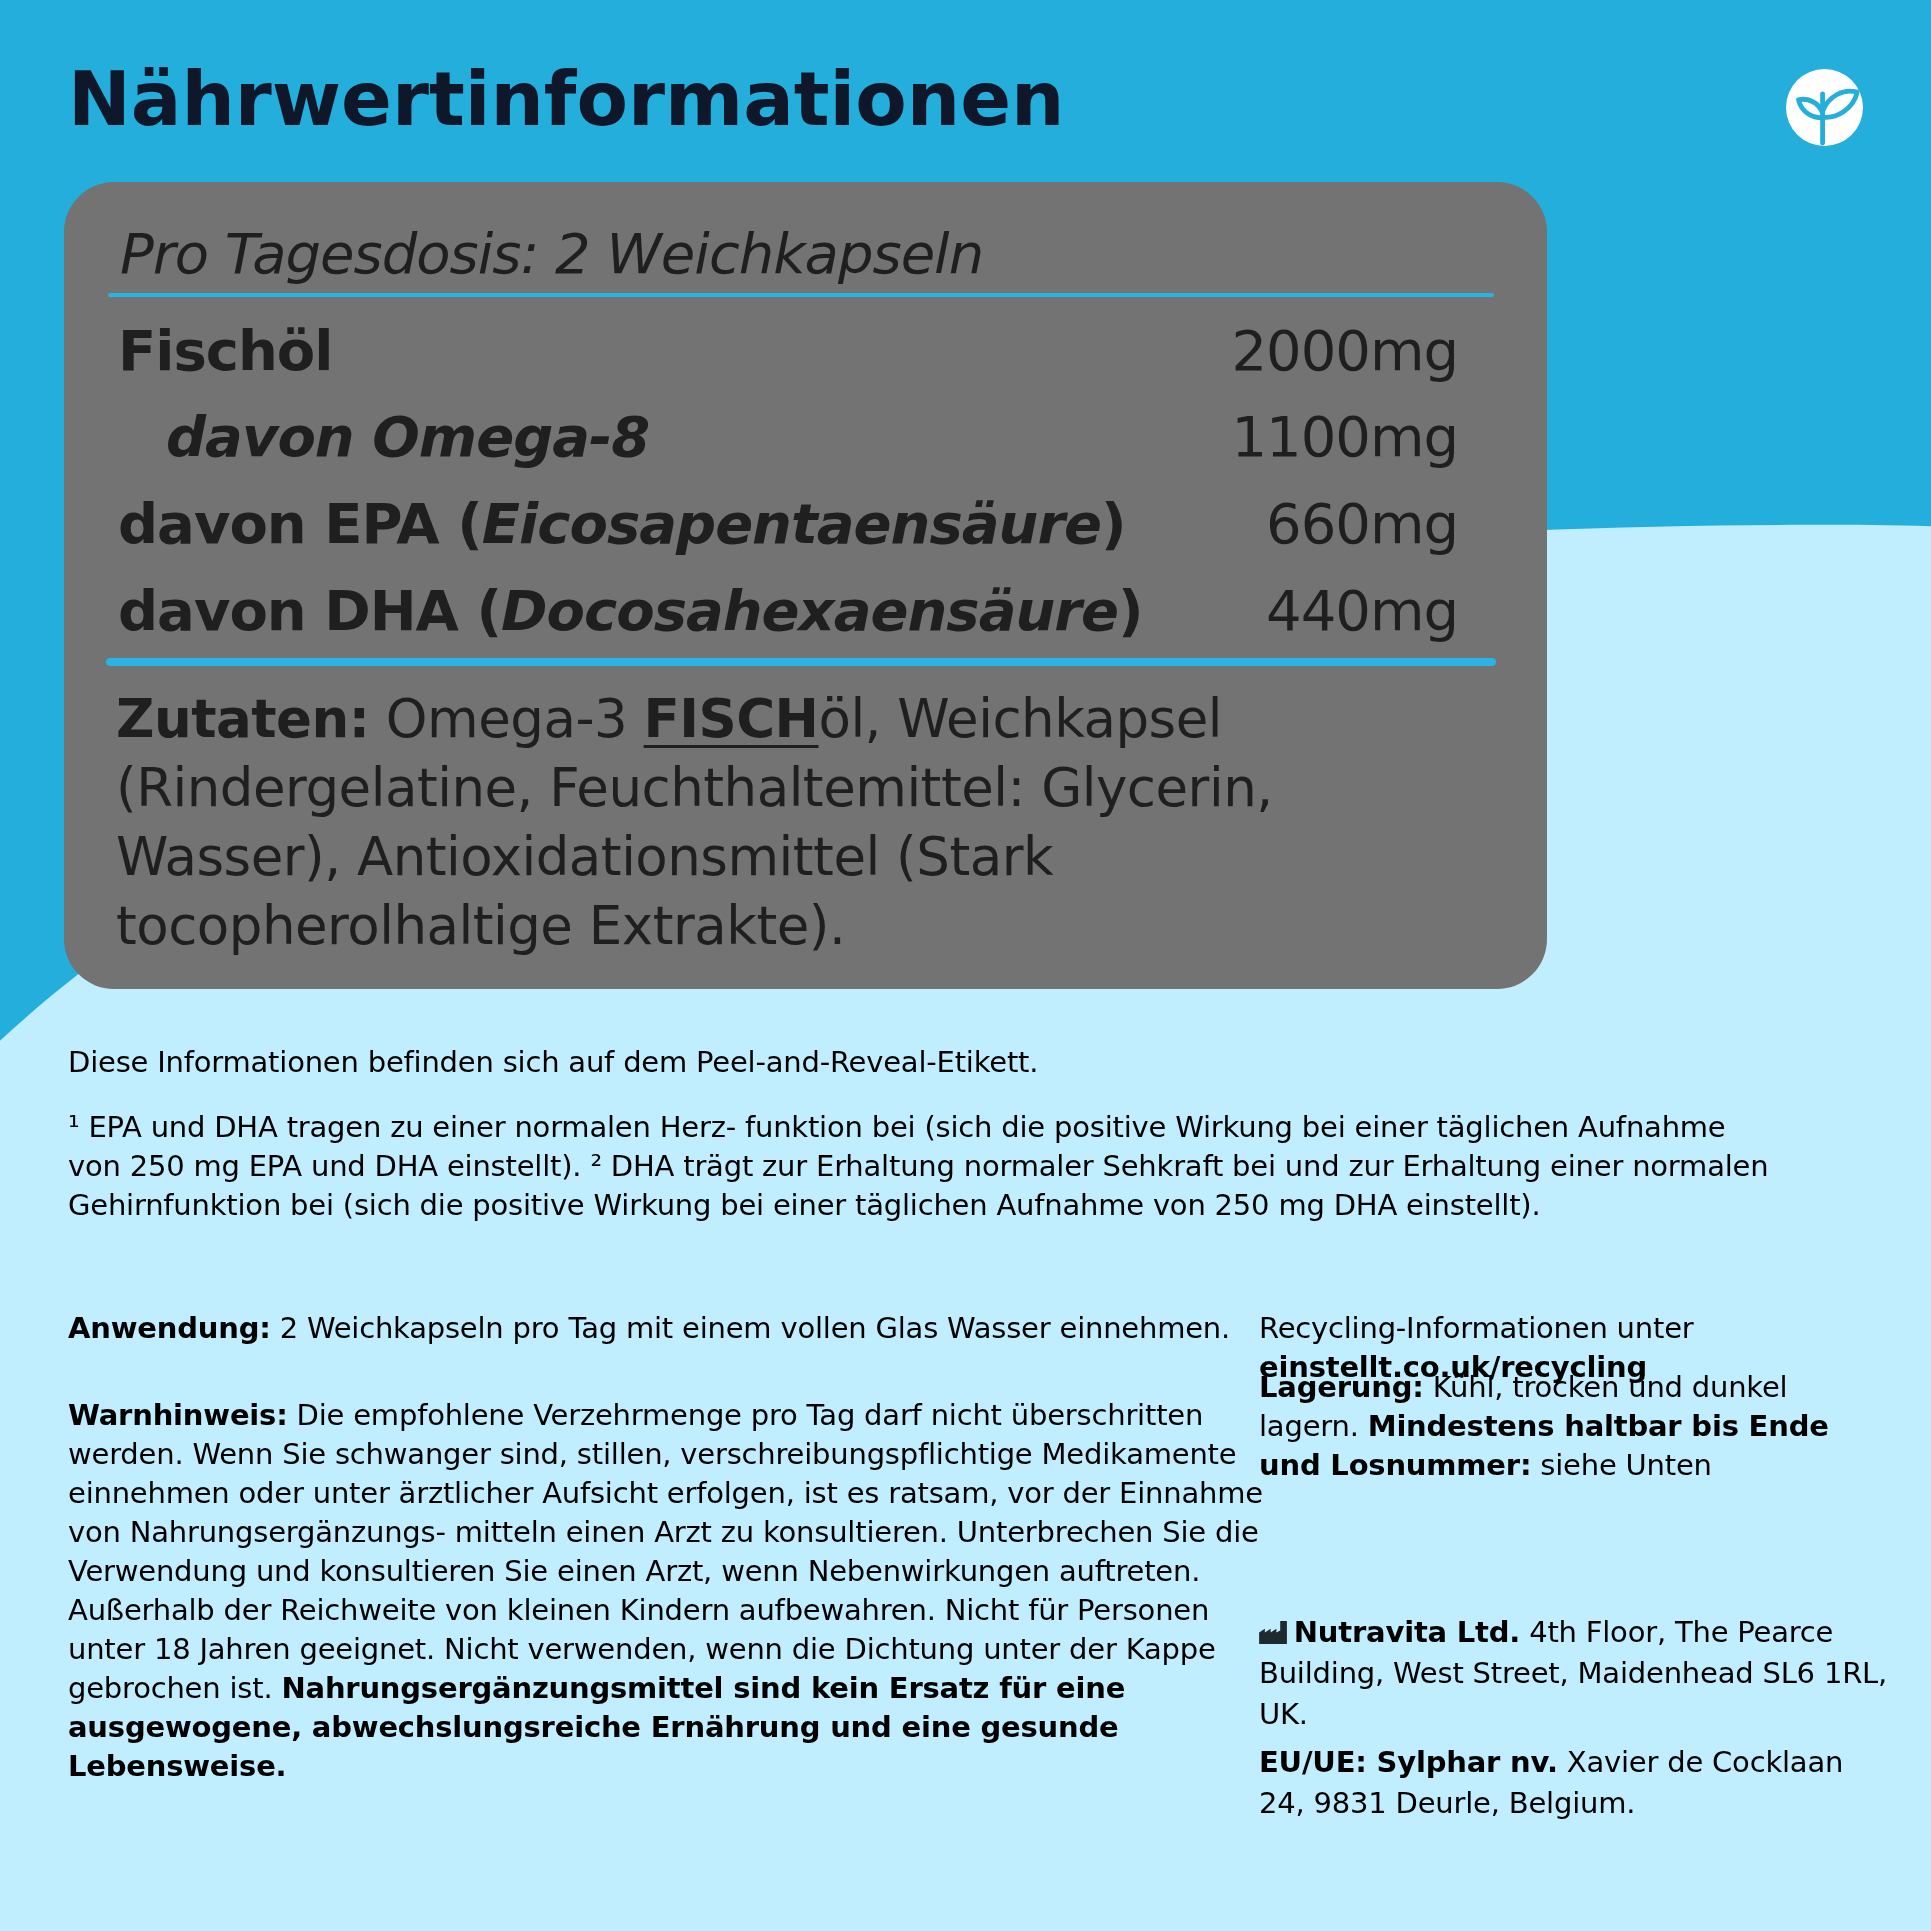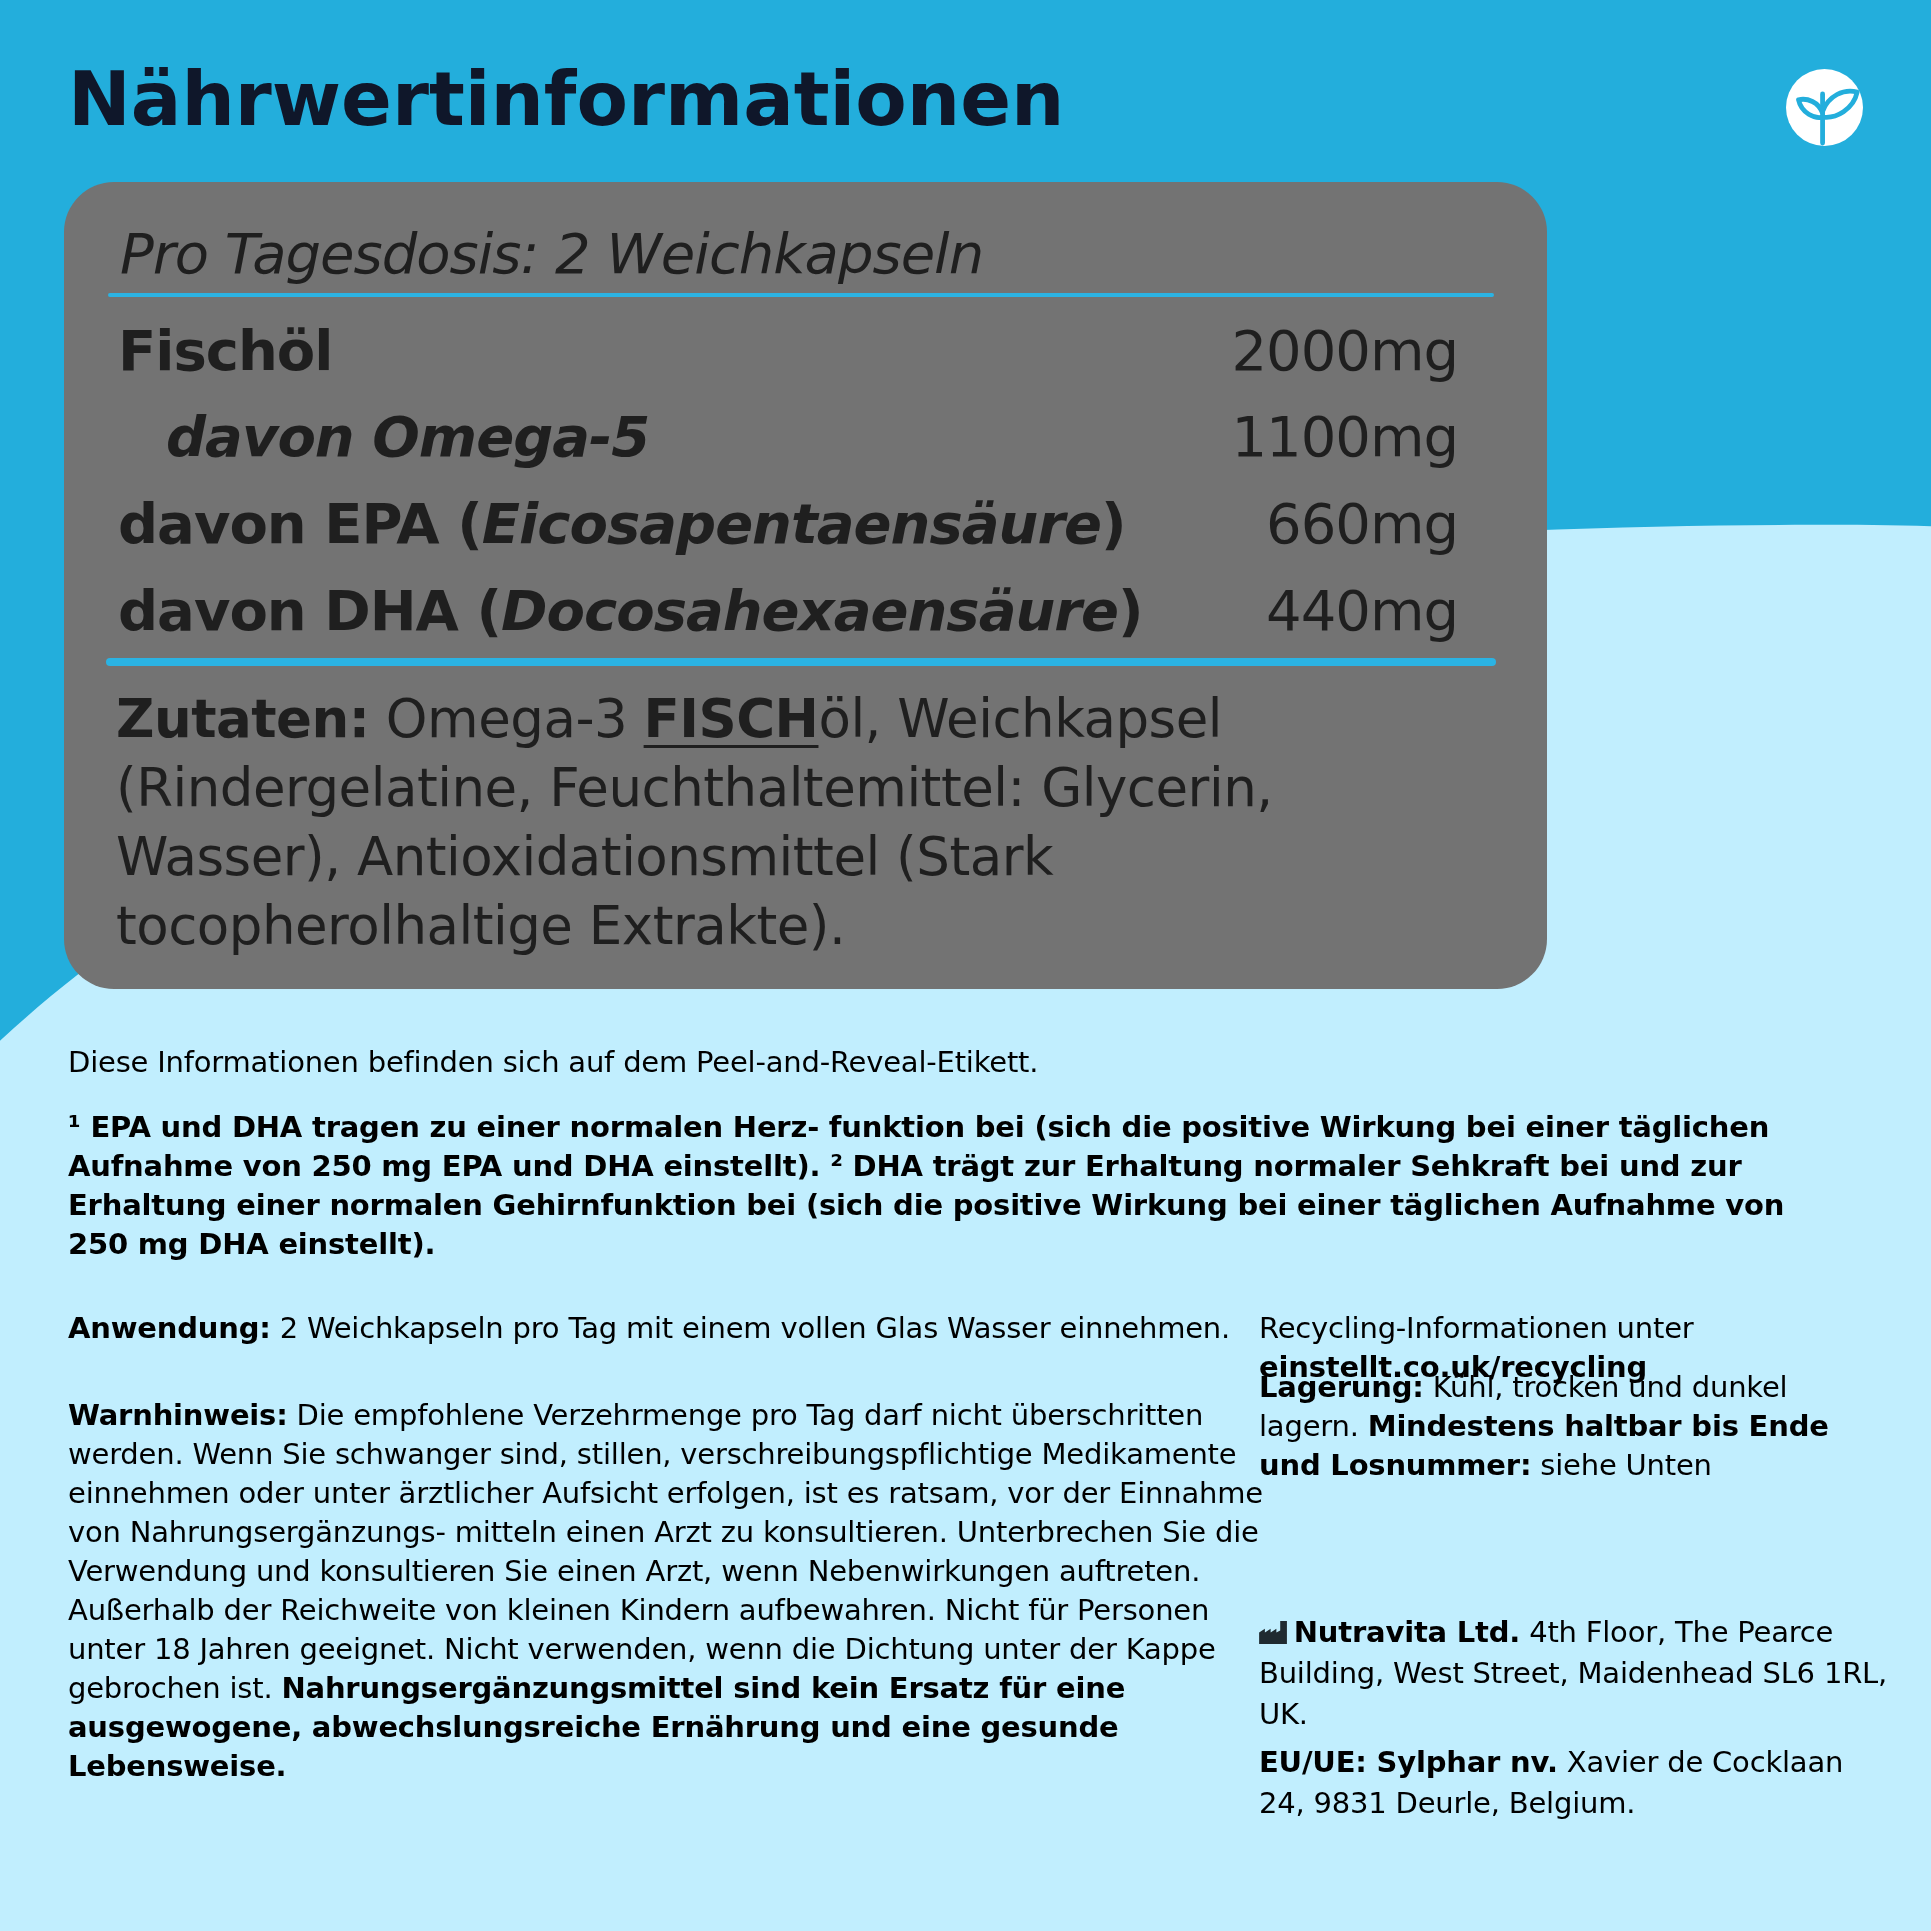--- a/index.html
+++ b/index.html
@@ -46,21 +46,21 @@
   .ingredients {
     position:absolute; left:52px; top:502px; width:1371px;
     font-size:53px; line-height:69px; letter-spacing:-0.5px;
   }
   .ingredients b { font-weight:bold; }
   .ingredients .u { text-decoration:underline; text-decoration-thickness:2.9px; text-underline-offset:7.7px; font-weight:bold; }
 
   .foot { position:absolute; font-size:29px; line-height:39px; color:#000000; letter-spacing:-0.2px; }
   .foot b { font-weight:bold; }
   .peel { left:68px; top:1043px; }
-  .claims { left:68px; top:1108px; width:1719px;font-weight:bold; }
+  .claims { left:68px; top:1108px; width:1719px; }
   .usage { left:68px; top:1309px; width:1178px; }
   .warn { left:68px; top:1396px; width:1197px; }
   .recycle { left:1259px; top:1309px; width:618px; }
   .storage { left:1259px; top:1368px; width:618px; }
   .maker { left:1259px; top:1612px; width:637px; line-height:41px; }
   .eu { left:1259px; top:1742px; width:637px; line-height:41px; }
   .factory { display:inline-block; width:29px; height:23px; vertical-align:-1.9px; margin-right:5.8px; }
   p { margin:0; }
 </style>
 </head>
@@ -82,21 +82,21 @@
 
 <div class="card">
   <div class="serving">Pro Tagesdosis: 2 Weichkapseln</div>
   <div class="rule-thin"></div>
 
   <div class="row" style="top:126px;">
     <span class="name">Fischöl</span>
     <span class="val">2000mg</span>
   </div>
   <div class="row" style="top:212px;">
-    <span class="name indent">davon Omega-5</span>
+    <span class="name indent">davon Omega-8</span>
     <span class="val">1100mg</span>
   </div>
   <div class="row" style="top:299px;">
     <span class="name"><span>davon EPA (</span><i>Eicosapentaensäure</i><span>)</span></span>
     <span class="val">660mg</span>
   </div>
   <div class="row" style="top:386px;">
     <span class="name"><span>davon DHA (</span><i>Docosahexaensäure</i><span>)</span></span>
     <span class="val">440mg</span>
   </div>

